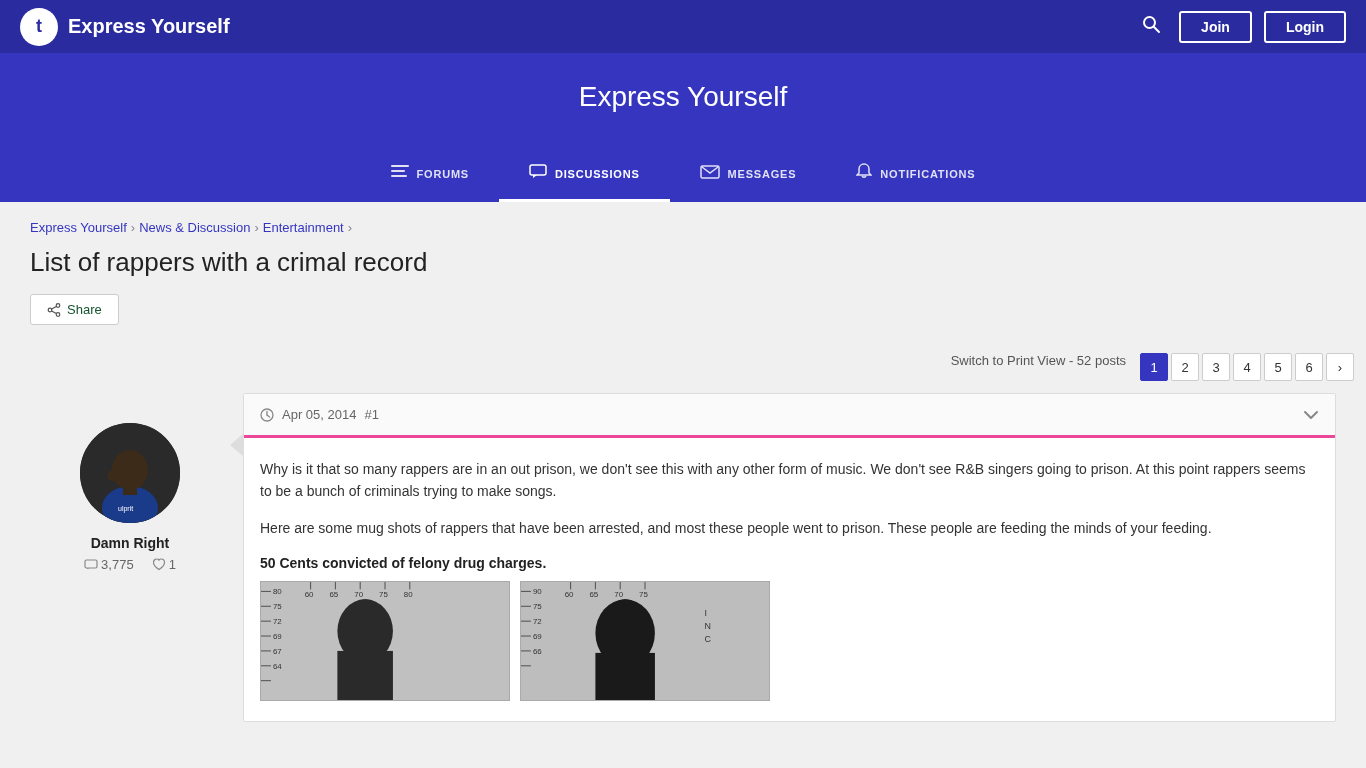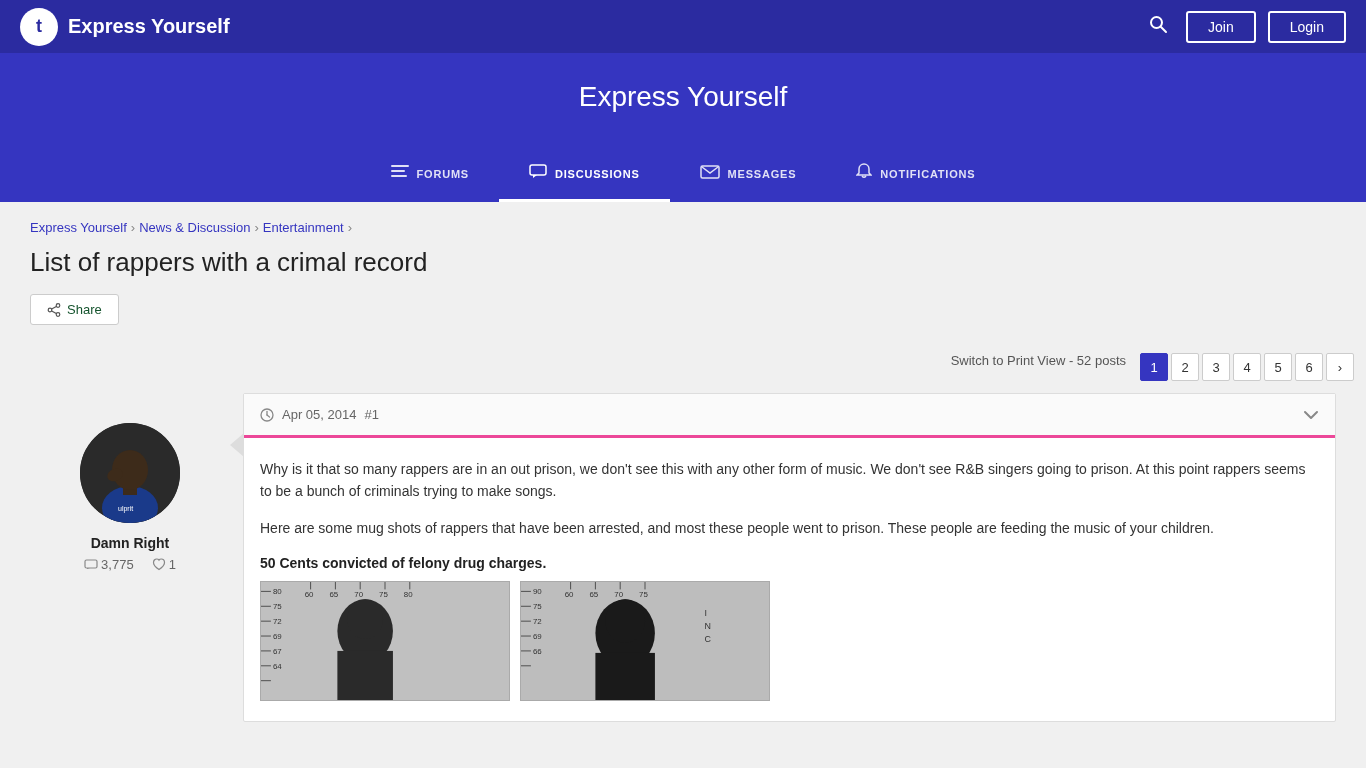--- a/index.html
+++ b/index.html
@@ -48,21 +48,21 @@
       cursor: pointer;
       font-size: 18px;
       padding: 6px;
     }
     .btn-join, .btn-login {
       border: 2px solid white;
       background: transparent;
       color: white;
       padding: 6px 20px;
       font-size: 14px;
-      font-weight: 400;
+      font-weight: 700;
       cursor: pointer;
       border-radius: 3px;
     }
 
     
     .hero-banner {
       background: #3535c0;
       text-align: center;
       padding: 28px 0 36px;
     }
@@ -494,21 +494,21 @@
           <span>#1</span>
         </div>
         <div class="post-collapse">
           <svg width="16" height="10" viewBox="0 0 16 10" fill="none">
             <path d="M2 2 L8 8 L14 2" stroke="#888" stroke-width="2" stroke-linecap="round" stroke-linejoin="round" fill="none"></path>
           </svg>
         </div>
       </div>
       <div class="post-body">
         <p class="post-text">Why is it that so many rappers are in an out prison, we don't see this with any other form of music. We don't see R&amp;B singers going to prison. At this point rappers seems to be a bunch of criminals trying to make songs.</p>
-        <p class="post-text">Here are some mug shots of rappers that have been arrested, and most these people went to prison. These people are feeding the music of your children.</p>
+        <p class="post-text">Here are some mug shots of rappers that have been arrested, and most these people went to prison. These people are feeding the minds of your feeding.</p>
         <p class="post-text-bold">50 Cents convicted of felony drug charges.</p>
 
         <div class="post-images">
           <div class="mugshot-placeholder">
             <svg width="250" height="120" viewBox="0 0 250 120" xmlns="http://www.w3.org/2000/svg">
               <rect width="250" height="120" fill="#c0c0c0"></rect>
 
               <line x1="0" y1="10" x2="10" y2="10" stroke="#333" stroke-width="0.8"></line>
               <line x1="0" y1="25" x2="10" y2="25" stroke="#333" stroke-width="0.8"></line>
               <line x1="0" y1="40" x2="10" y2="40" stroke="#333" stroke-width="0.8"></line>

